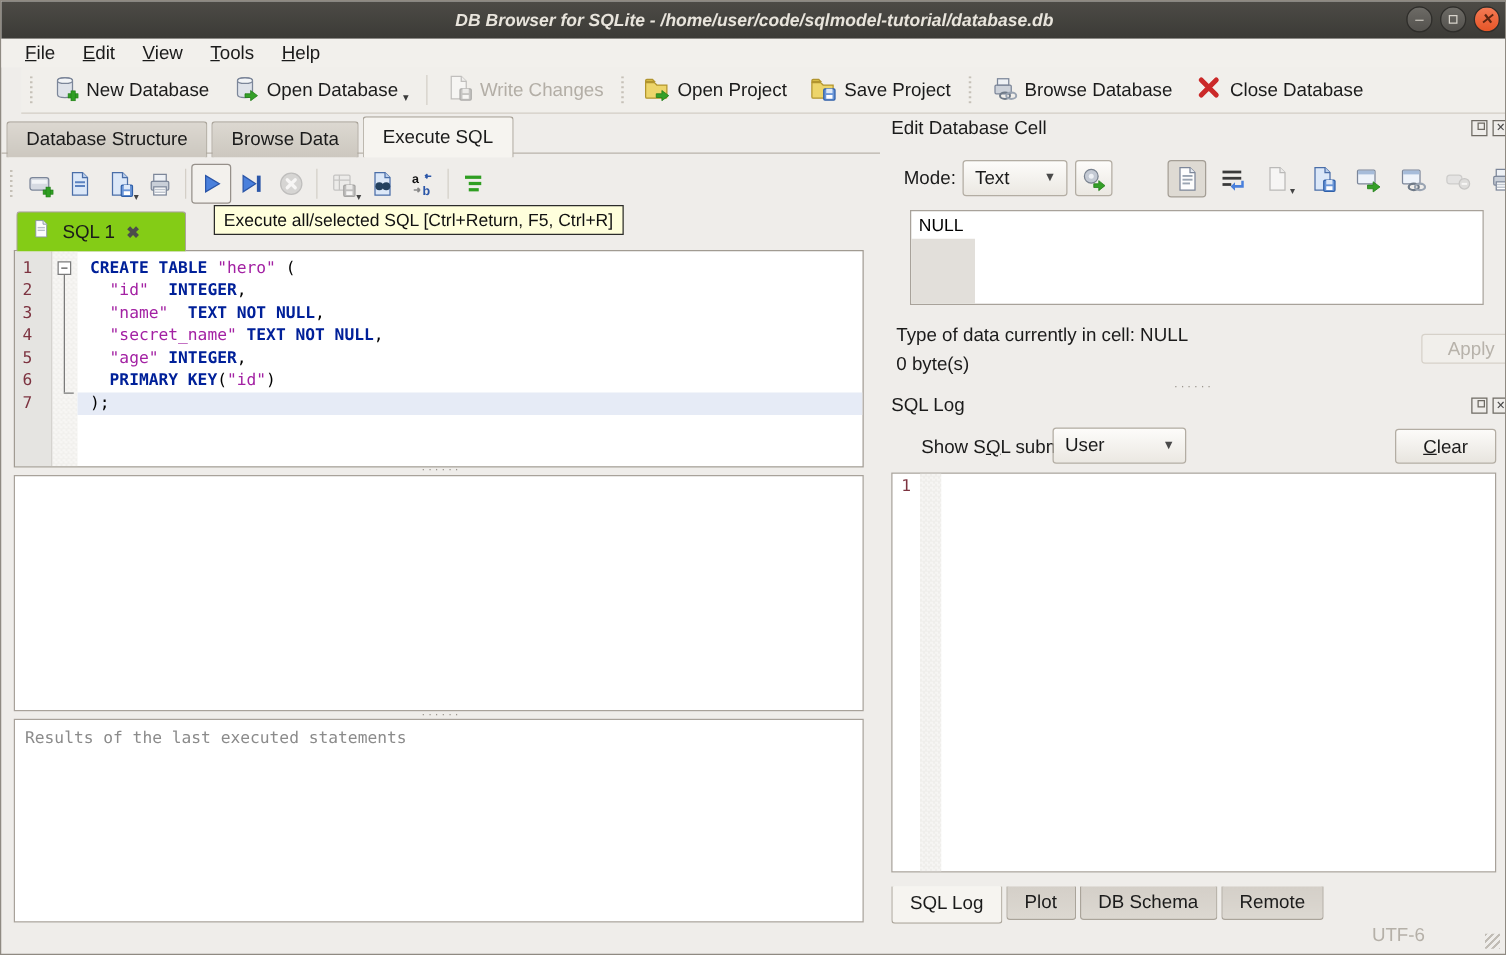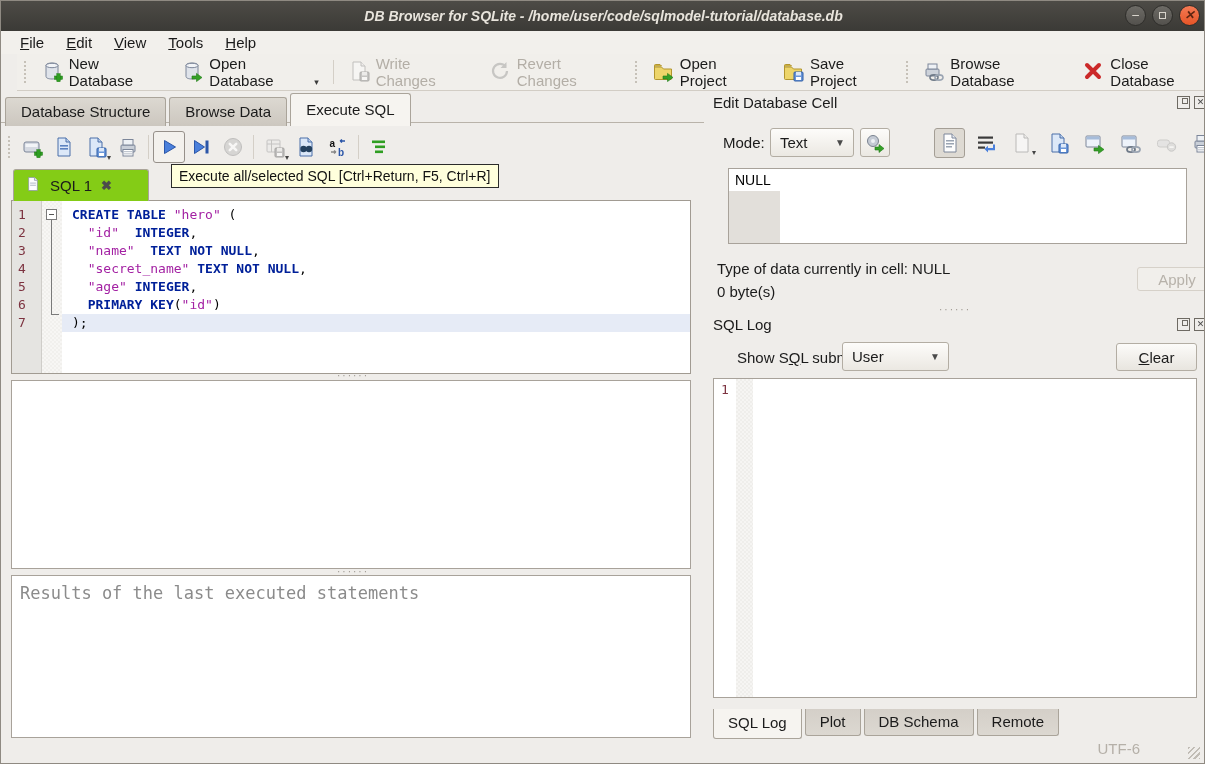--- a/index.html
+++ b/index.html
@@ -75,21 +75,21 @@
   .kw { color:#002099; font-weight:bold; }
   .str { color:#a321a3; }
   .pl { color:#000; }
   .fold-box { position:absolute; left:34px; width:11px; height:11px; border:1px solid #7a7a7a; background:#fff; z-index:2; }
   .fold-box::after { content:""; position:absolute; left:2px; top:4px; width:5px; height:1px; background:#555; }
   .fold-vline { position:absolute; left:39px; width:1px; background:#7a7a7a; }
   .fold-corner { position:absolute; left:39px; width:8px; height:1px; background:#7a7a7a; }
 
   
   .pane { position:absolute; left:10px; width:680px; background:#fff; border:1px solid #a8a29a; }
-  .pane .ph { font-family:"DejaVu Sans Mono", monospace; font-size:17px; color:#8b8b8b; padding:7px 8px; }
+  .pane .ph { font-family:"DejaVu Sans Mono", monospace; font-size:13px; color:#8b8b8b; padding:7px 8px; }
   .split-dots { position:absolute; color:#9b968e; font-size:10px; letter-spacing:2px; line-height:6px; z-index:2; }
 
   
   .dock-title { position:absolute; font-size:15px; color:#1b1b1b; }
   .dock-btns { position:absolute; display:flex; gap:4px; }
   .dock-btn { width:13px; height:13px; border:1px solid #6e6a63; position:relative; font-size:9px;
     line-height:11px; text-align:center; color:#4a4a4a; background:#efedea; }
   .dock-btn .inner { position:absolute; right:1px; top:1px; width:6px; height:6px; border:1px solid #6e6a63; background:#efedea; }
   .combo { position:absolute; background:linear-gradient(#fdfcfa,#ebe8e2); border:1px solid #b3ada3; border-radius:3px;
     display:flex; align-items:center; font-size:15px; color:#1b1b1b; padding-left:9px; }
@@ -172,27 +172,20 @@
       <div class="tb-item disabled">
         <span><svg width="22" height="22" viewBox="0 0 22 22">
             <path d="M5 2h8l4 4v14H5z" fill="#fdfdfd" stroke="#7c8699"></path>
             <path d="M13 2v4h4" fill="#e8ecf2" stroke="#7c8699"></path>
             <rect x="12" y="12" width="9" height="9" rx="1" fill="#6a96d8" stroke="#2f5fa8"></rect>
             <rect x="14" y="12" width="5" height="3.5" fill="#dce8f8"></rect>
             <rect x="14" y="17" width="5" height="3" fill="#fff"></rect>
           </svg></span>
         <span>Write Changes</span>
       </div>
-      <div class="tb-item disabled">
-        <span><svg width="22" height="22" viewBox="0 0 22 22">
-            <path d="M16.5 6.5A7 7 0 1 0 18 11" fill="none" stroke="#8a94a4" stroke-width="2.2"></path>
-            <path d="M17.5 2v6h-6z" fill="#8a94a4"></path>
-          </svg></span>
-        <span>Revert Changes</span>
-      </div>
       <div class="tb-handle"></div>
       <div class="tb-item">
         <span><svg width="22" height="22" viewBox="0 0 22 22">
             <path d="M2.5 7h7l2 2h8v9.5a1 1 0 0 1-1 1h-15a1 1 0 0 1-1-1z" fill="#edd56a" stroke="#b2952e"></path>
             <path d="M2.5 7V5.5a1 1 0 0 1 1-1h4.5l1.5 1.5h-7z" fill="#e3c94f" stroke="#b2952e"></path>
             <path d="M11 16h4.5v-2.6l5.5 4.1-5.5 4.1V19H11z" fill="#35a028" stroke="#1e7a14" stroke-width=".6"></path>
           </svg></span>
         <span>Open Project</span>
       </div>
       <div class="tb-item">

